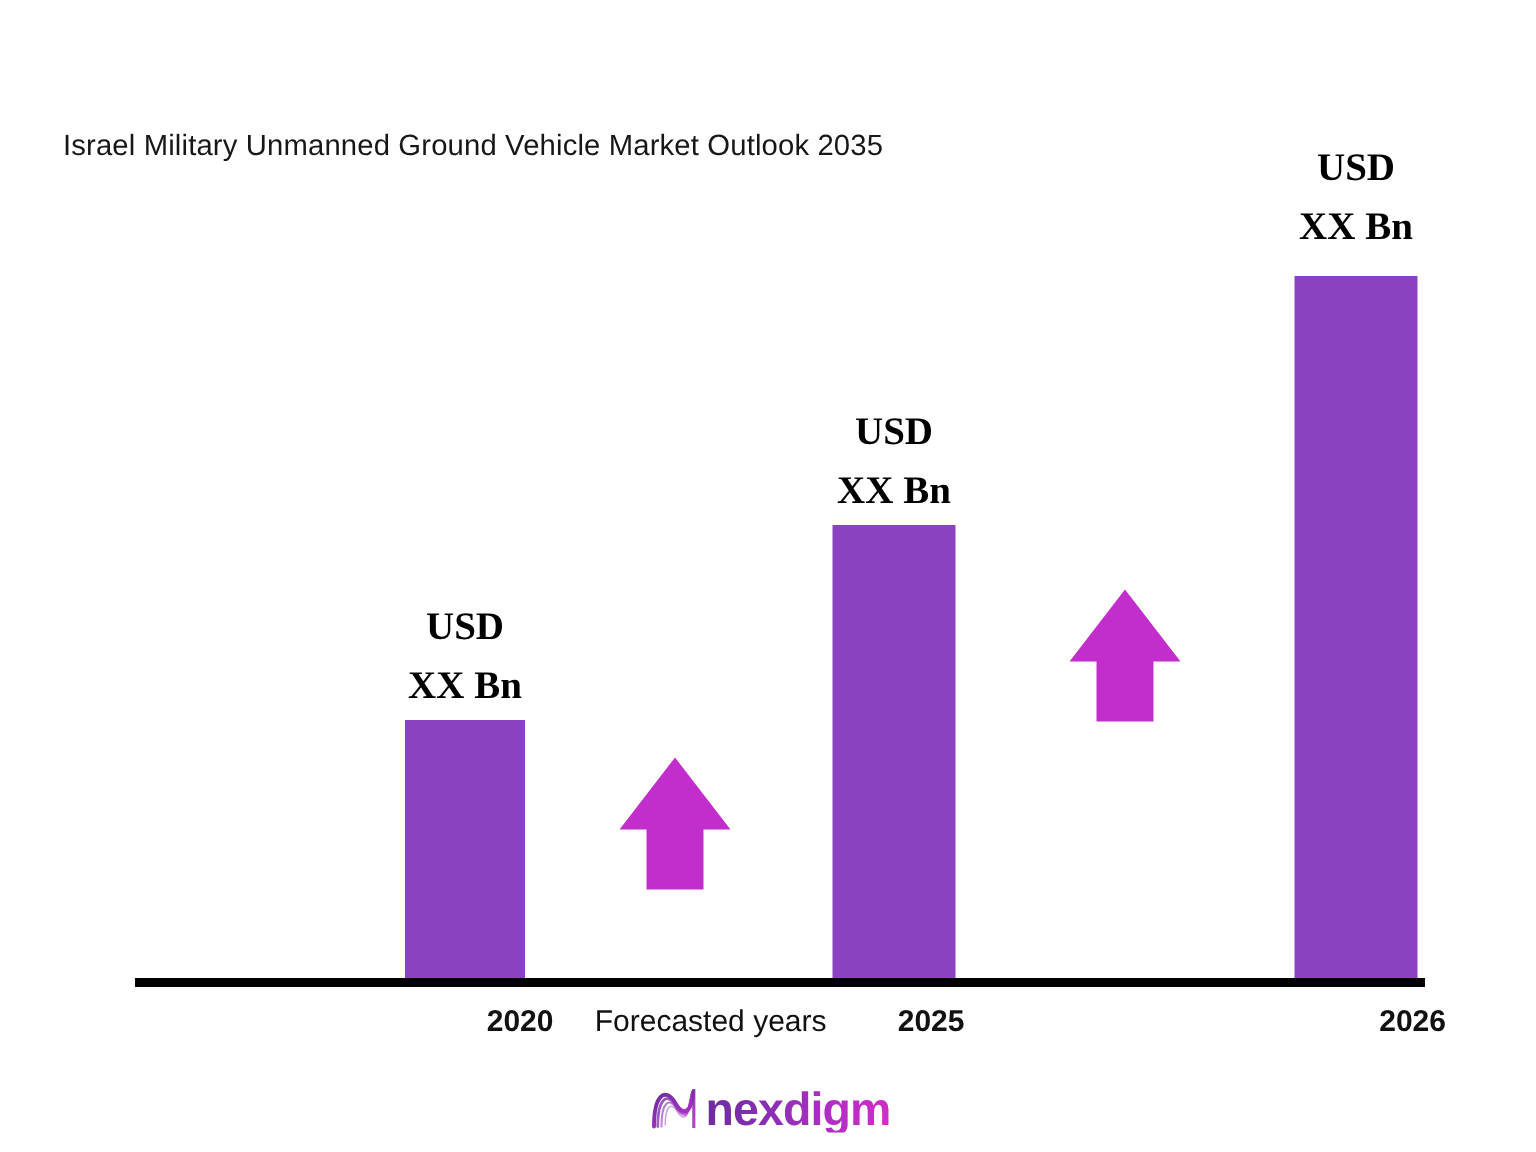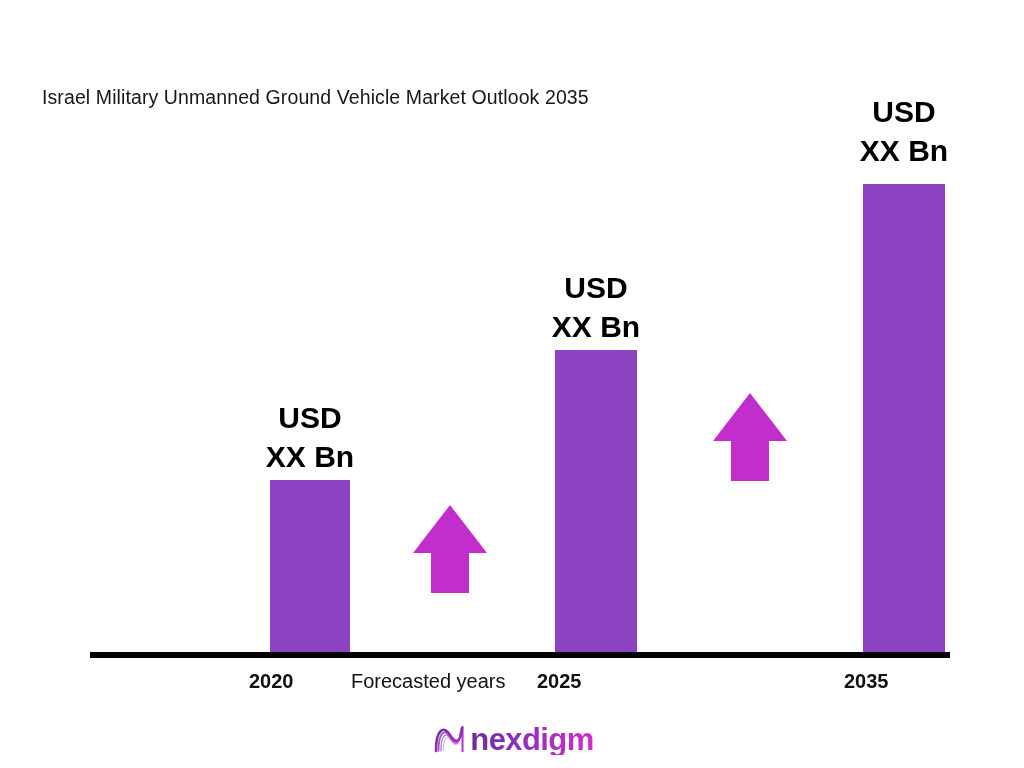--- a/index.html
+++ b/index.html
@@ -64,43 +64,43 @@
   .bar-wrap {
     position: absolute;
     bottom: 113px; 
   }
 
   
   .bar-label {
     position: absolute;
     text-align: center;
     color: #000000;
-    font-family: Liberation Sans, sans-serif;
+    font-family: Liberation Serif, serif;
     font-weight: bold;
-    font-size: 30px;
+    font-size: 26px;
     line-height: 39px;
     white-space: nowrap;
   }
   .bar-label .l1 { display: block; }
   .bar-label .l2 { display: block; }
 
   
   .arrow {
     position: absolute;
   }
 
   
   .axis-label {
     position: absolute;
     top: 670px;
     color: #111111;
     font-family: "Liberation Sans", sans-serif;
     font-size: 20px;
     white-space: nowrap;
-    text-align: left;
+    text-align: right;
   }
   .axis-label.year {
     font-weight: 600;
   }
   .axis-label.period {
     font-weight: 400;
   }
 
   
   #logo {
@@ -168,22 +168,22 @@
     </svg>
 
     <svg class="arrow" style="left:711px; top:391px;" width="78" height="94" viewBox="0 0 78 94">
       <path d="M39 2 L76 50 L58 50 L58 90 L20 90 L20 50 L2 50 Z" fill="#C22ECB"></path>
     </svg>
 
     <div id="axis-line"></div>
 
     <div class="axis-label year" style="left:249px; width:120px;">2020</div>
     <div class="axis-label period" style="left:351px; width:200px;">Forecasted years</div>
-    <div class="axis-label year" style="left:537px; width:120px;">2025</div>
-    <div class="axis-label year" style="left:844px; width:120px;">2035</div>
+    <div class="axis-label year" style="left:523px; width:120px;">2025</div>
+    <div class="axis-label year" style="left:844px; width:120px;">2026</div>
 
   </div>
 
   <div id="logo">
     <svg id="logo-mark" width="40" height="40" viewBox="0 0 40 40">
       <defs>
         <linearGradient id="mkg" x1="0" y1="0" x2="1" y2="1">
           <stop offset="0%" stop-color="#6B2D9E"></stop>
           <stop offset="55%" stop-color="#9B2FBC"></stop>
           <stop offset="100%" stop-color="#C72BC8"></stop>

